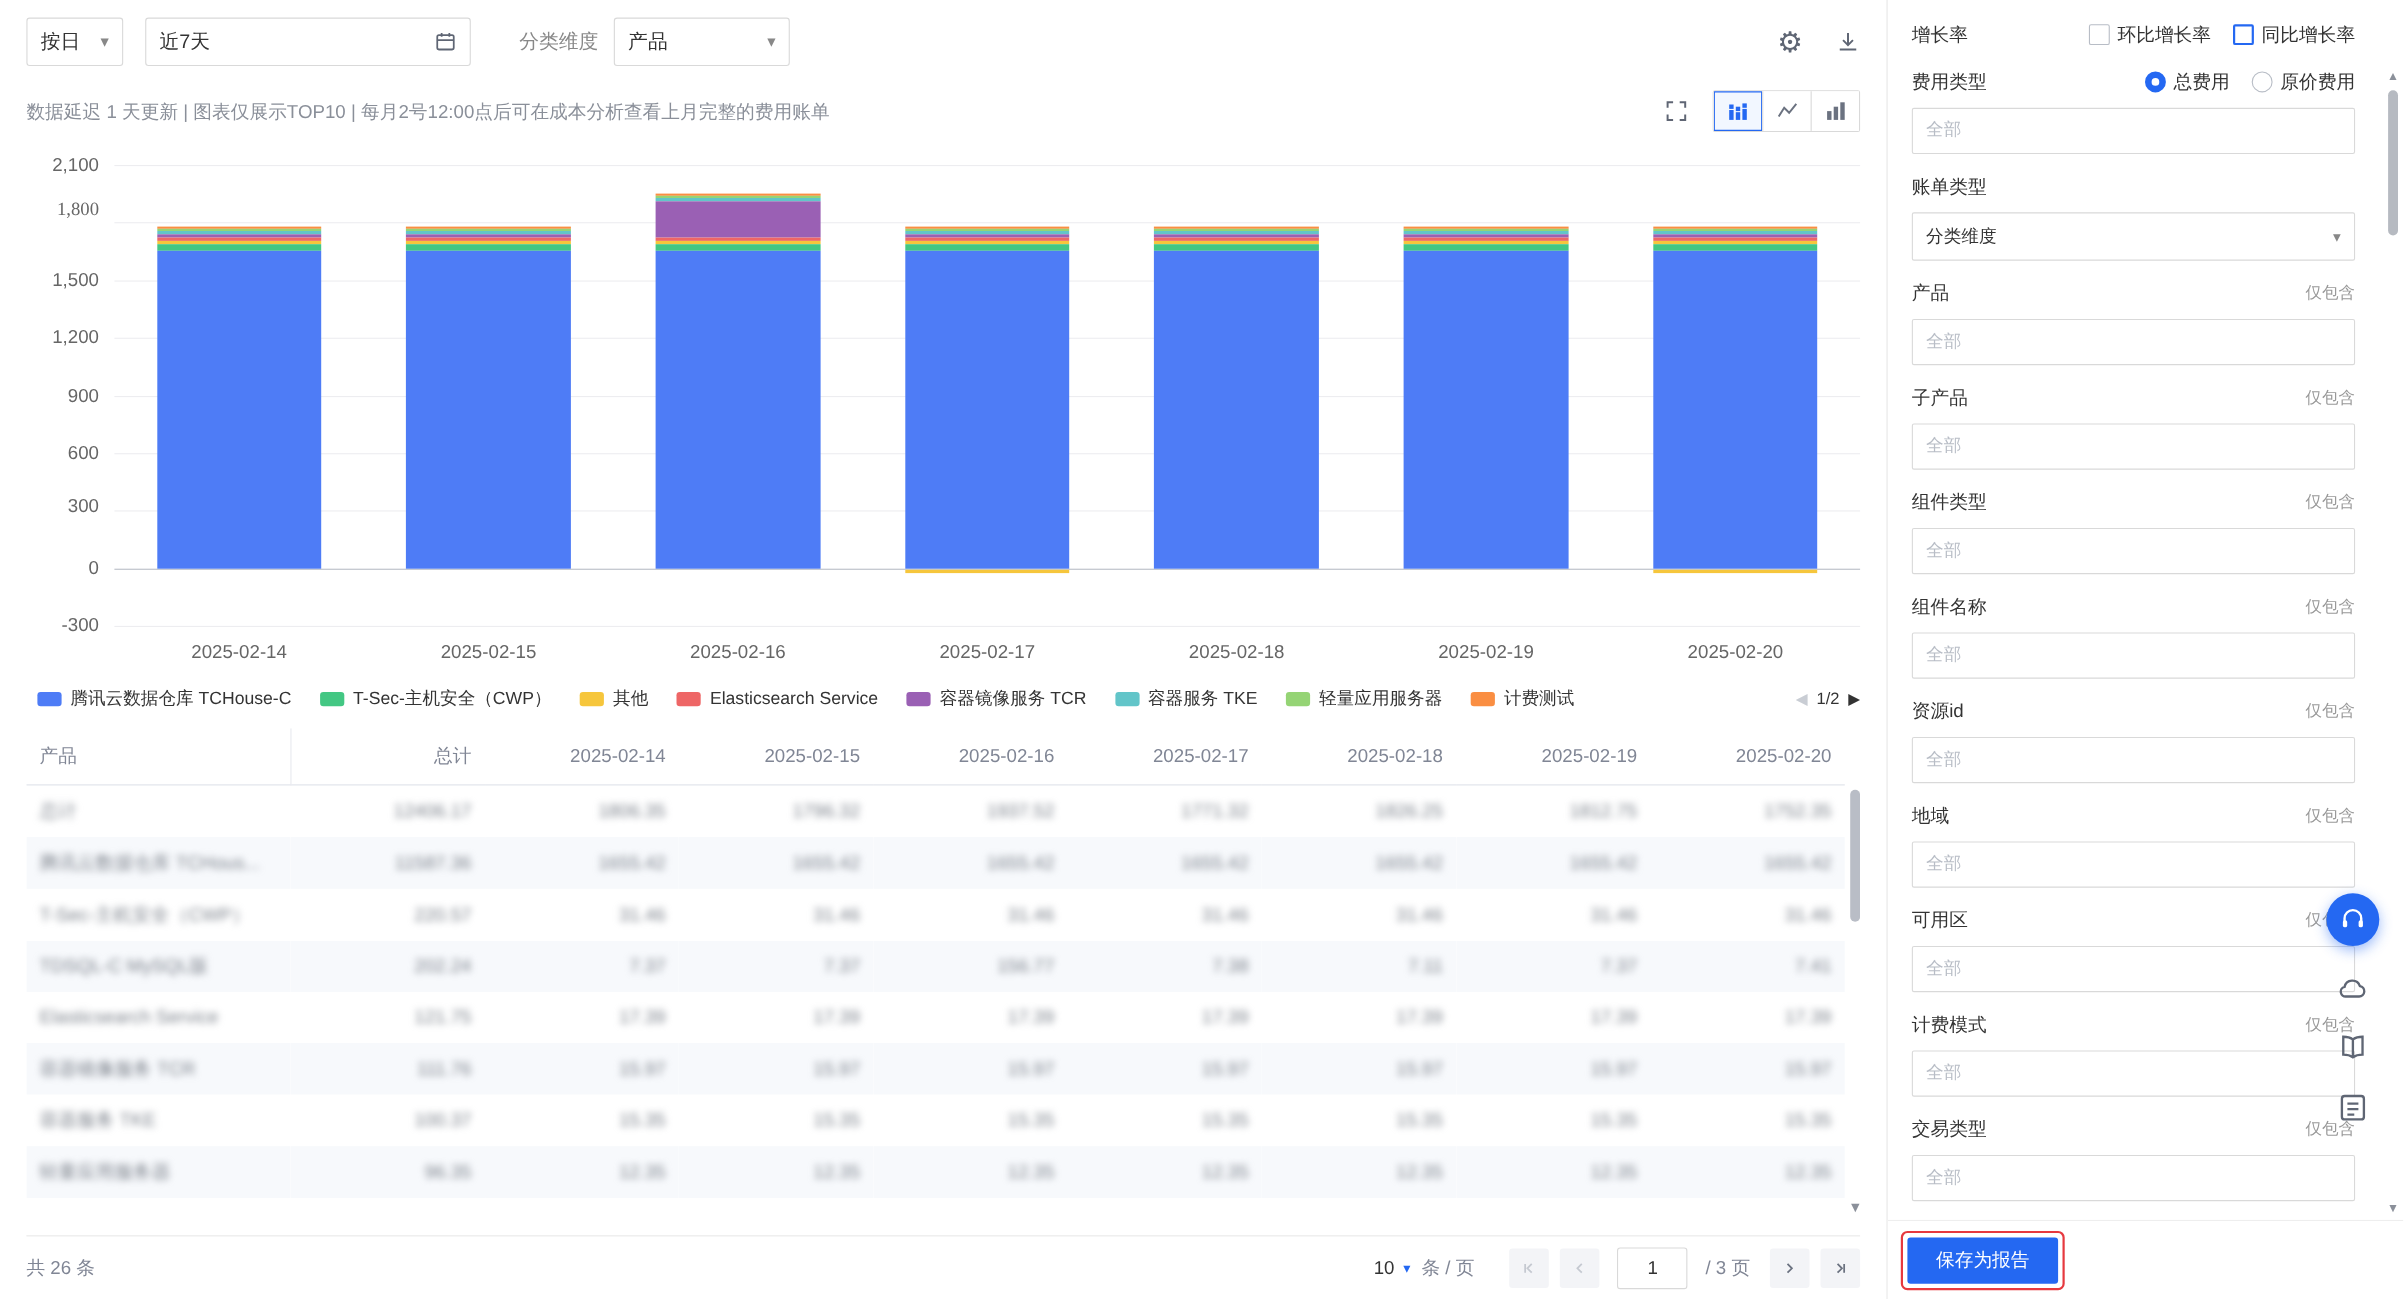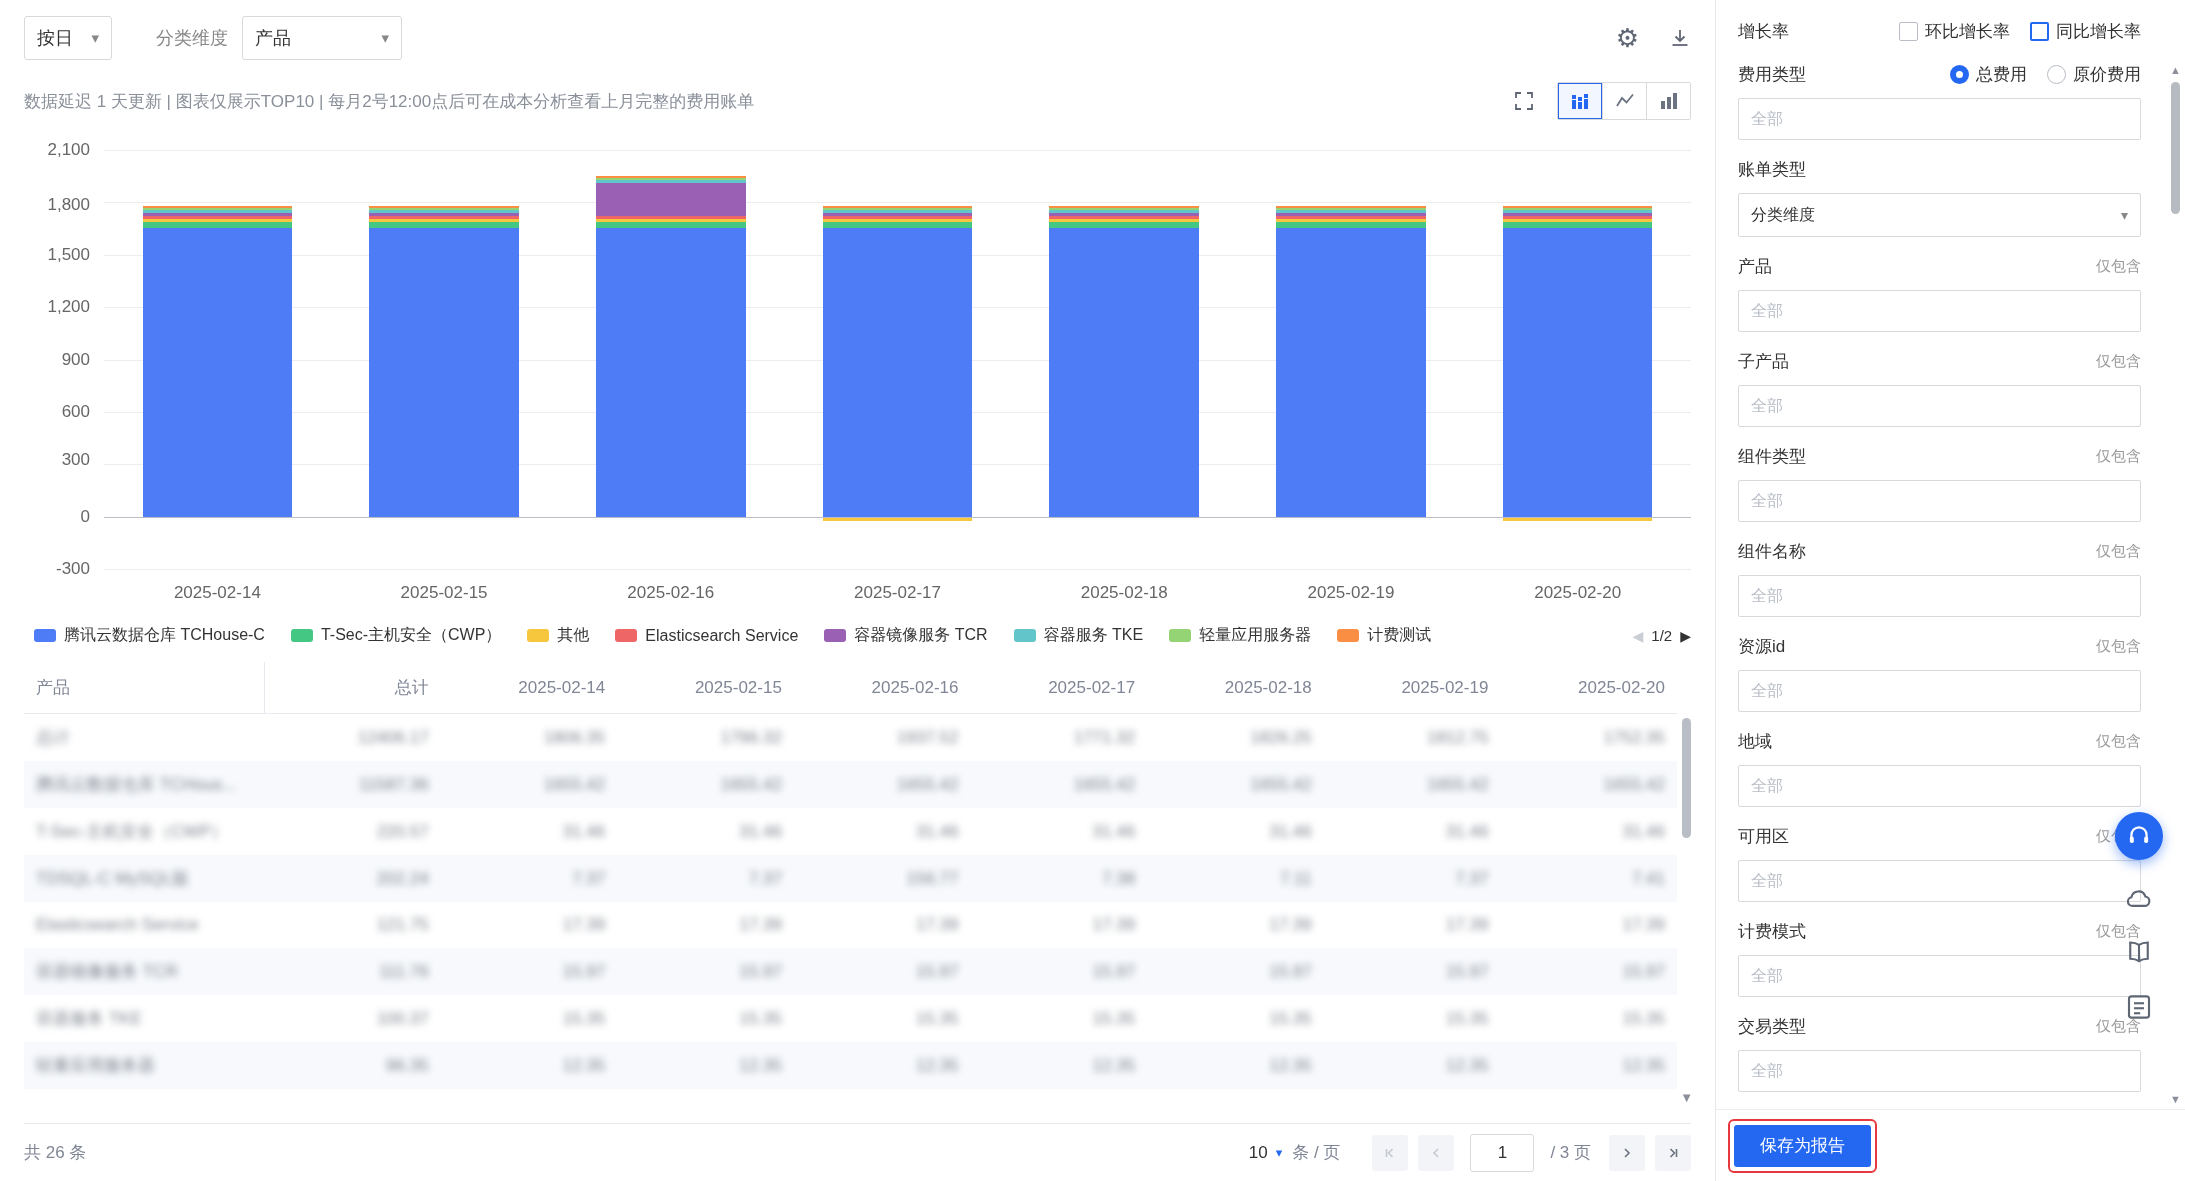--- a/index.html
+++ b/index.html
@@ -119,20 +119,31 @@
 <body>
 
 <div class="app">
 
   <div class="main">
 
     <div class="toolbar">
       <div class="select-box gran">
         <span>按日</span>
         <span class="chev">▾</span>
+      </div>
+      <div class="date-box">
+        <span>近7天</span>
+        <span style="display:flex;color:#5f6674;">
+          <svg width="20" height="20" viewBox="0 0 20 20" fill="none" stroke="currentColor" stroke-width="1.6">
+              <rect x="2.5" y="4" width="15" height="13" rx="1.5"></rect>
+              <line x1="2.5" y1="8.5" x2="17.5" y2="8.5"></line>
+              <line x1="6.5" y1="2" x2="6.5" y2="5.5"></line>
+              <line x1="13.5" y1="2" x2="13.5" y2="5.5"></line>
+            </svg>
+        </span>
       </div>
       <span class="dim-label">分类维度</span>
       <div class="select-box dim-select">
         <span>产品</span>
         <span class="chev">▾</span>
       </div>
       <div class="toolbar-right">
         <span class="tool-icon gear-glyph">⚙</span>
         <span class="tool-icon">
           <svg width="22" height="22" viewBox="0 0 22 22" fill="none" stroke="currentColor" stroke-width="1.8">
@@ -178,21 +189,21 @@
                 <rect x="14" y="2" width="4" height="16"></rect>
               </svg>
           </span>
         </div>
       </div>
     </div>
 
     <div class="chart-wrap">
       <div class="yaxis" id="yaxis">
           <span class="ytick" style="top: 0px;">2,100</span>
-          <span class="ytick" style="top: 55px;">1,800</span>
+          <span class="ytick" style="top: 40px; font-family: Liberation Serif, serif;">1,800</span>
           <span class="ytick" style="top: 104.75px;">1,500</span>
           <span class="ytick" style="top: 157.125px;">1,200</span>
           <span class="ytick" style="top: 209.5px;">900</span>
           <span class="ytick" style="top: 261.875px;">600</span>
           <span class="ytick" style="top: 310px;">300</span>
           <span class="ytick" style="top: 366.625px;">0</span>
           <span class="ytick" style="top: 419px;">-300</span>
         </div>
       <div class="plot" id="plot">
           <div class="gridline" style="top: 0px;"></div>

